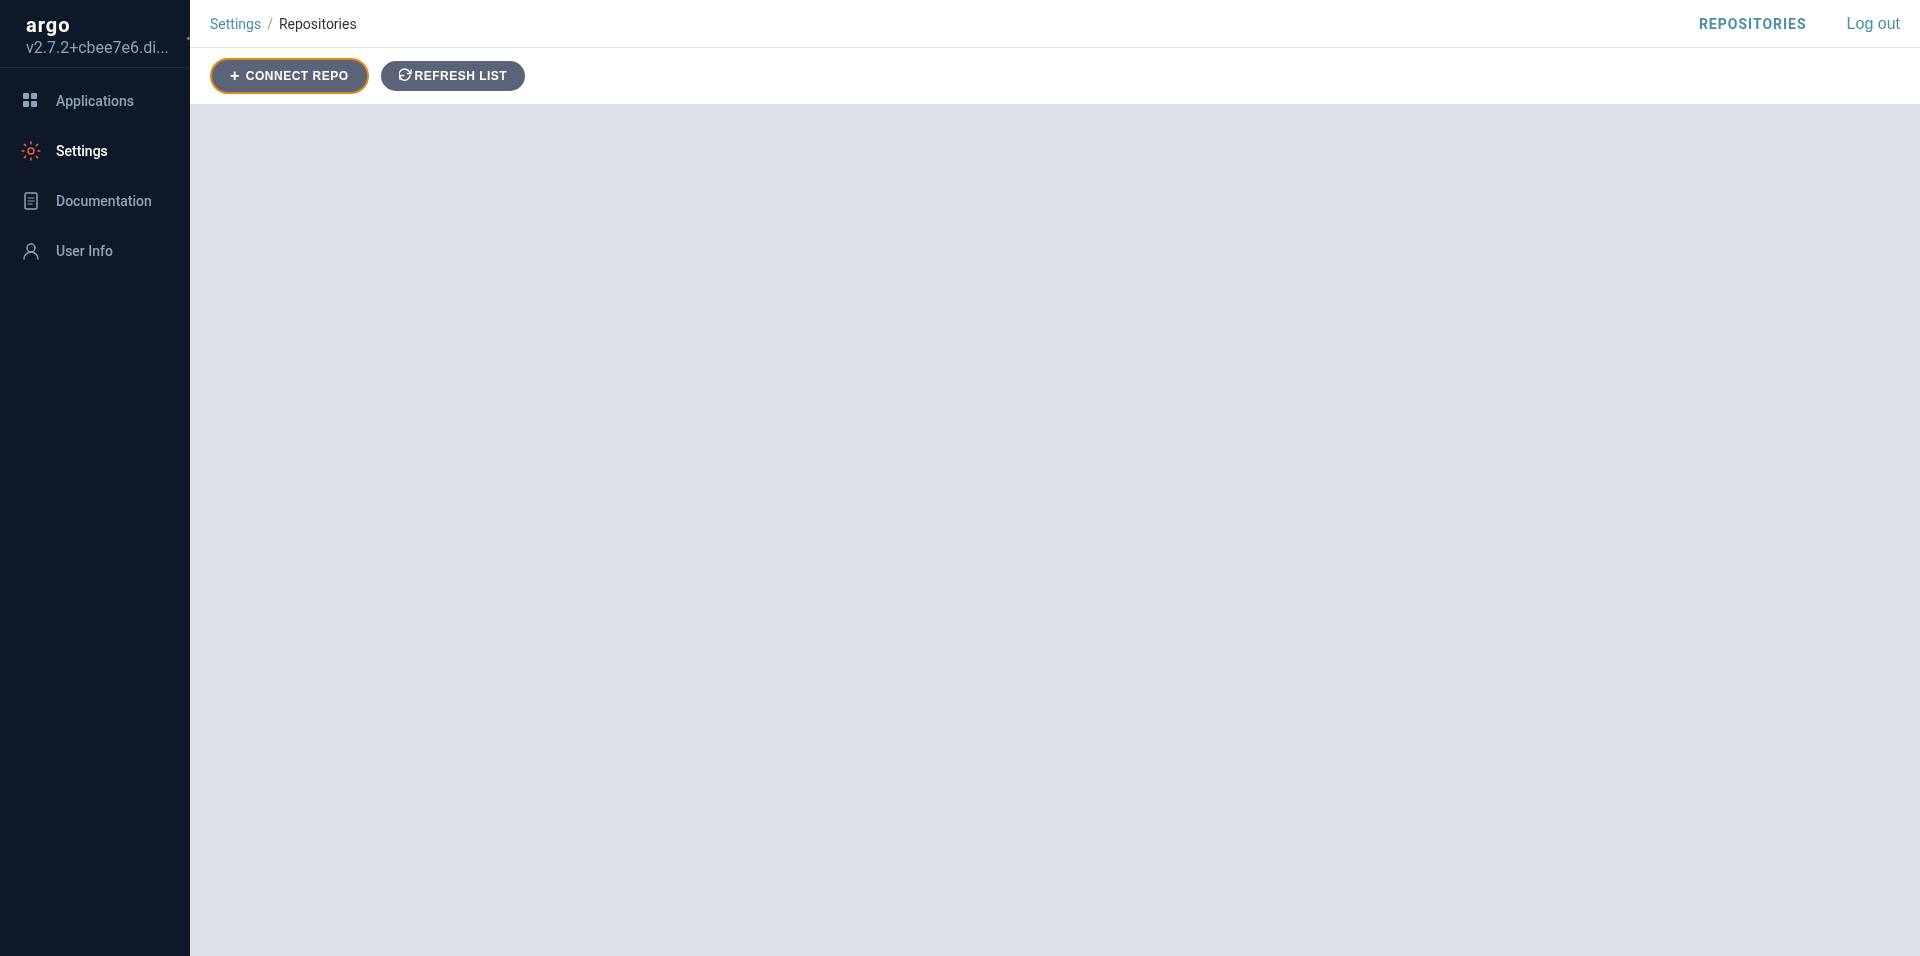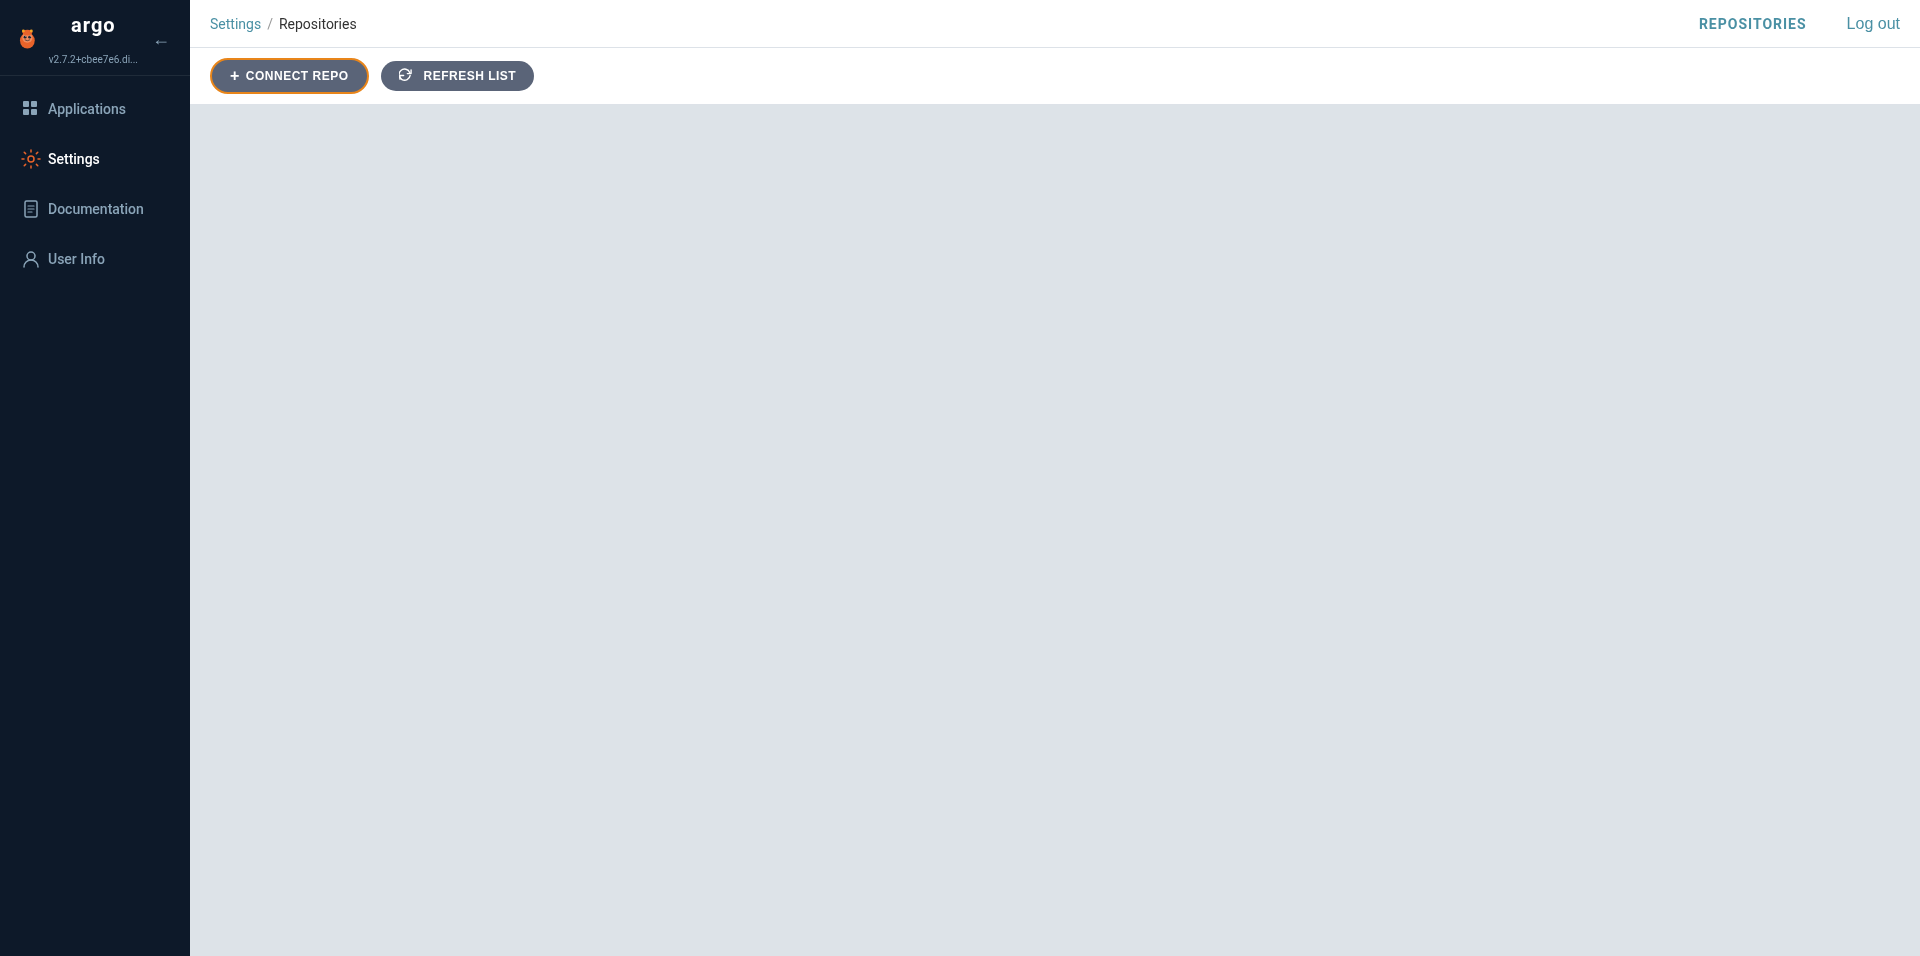--- a/index.html
+++ b/index.html
@@ -20,35 +20,34 @@
       display: flex;
       align-items: center;
       padding: 14px 16px 10px 16px;
       border-bottom: 1px solid rgba(255,255,255,0.08);
       gap: 10px;
     }
 
     .logo-text-block {
       display: flex;
       flex-direction: column;
-      align-items: center;
     }
 
     .logo-title {
       font-size: 20px;
       font-weight: 700;
       color: #fff;
       letter-spacing: 1px;
       line-height: 1.1;
     }
 
     .logo-subtitle {
-      font-size: 10px;
+      font-size: 16px;
       color: #8aa4b8;
-      margin-top: 18px;
+      margin-top: 2px;
     }
 
     .back-btn {
       background: none;
       border: none;
       color: #8aa4b8;
       cursor: pointer;
       font-size: 18px;
       padding: 0 4px;
       margin-left: auto;
@@ -56,21 +55,21 @@
 
     .sidebar-nav {
       display: flex;
       flex-direction: column;
       padding-top: 8px;
     }
 
     .nav-item {
       display: flex;
       align-items: center;
-      gap: 6px;
+      gap: 14px;
       padding: 14px 20px;
       color: #8aa4b8;
       cursor: pointer;
       font-size: 14px;
       font-weight: 500;
       text-decoration: none;
       transition: background 0.15s;
     }
 
     .nav-item.active {
@@ -158,21 +157,21 @@
       font-size: 12px;
       font-weight: 700;
       letter-spacing: 0.5px;
       cursor: pointer;
       text-transform: uppercase;
     }
 
     .btn-refresh-list {
       display: flex;
       align-items: center;
-      gap: 12px;
+      gap: 3px;
       background: #5a6478;
       color: #fff;
       border: none;
       border-radius: 20px;
       padding: 7px 18px;
       font-size: 12px;
       font-weight: 700;
       letter-spacing: 0.5px;
       cursor: pointer;
       text-transform: uppercase;

